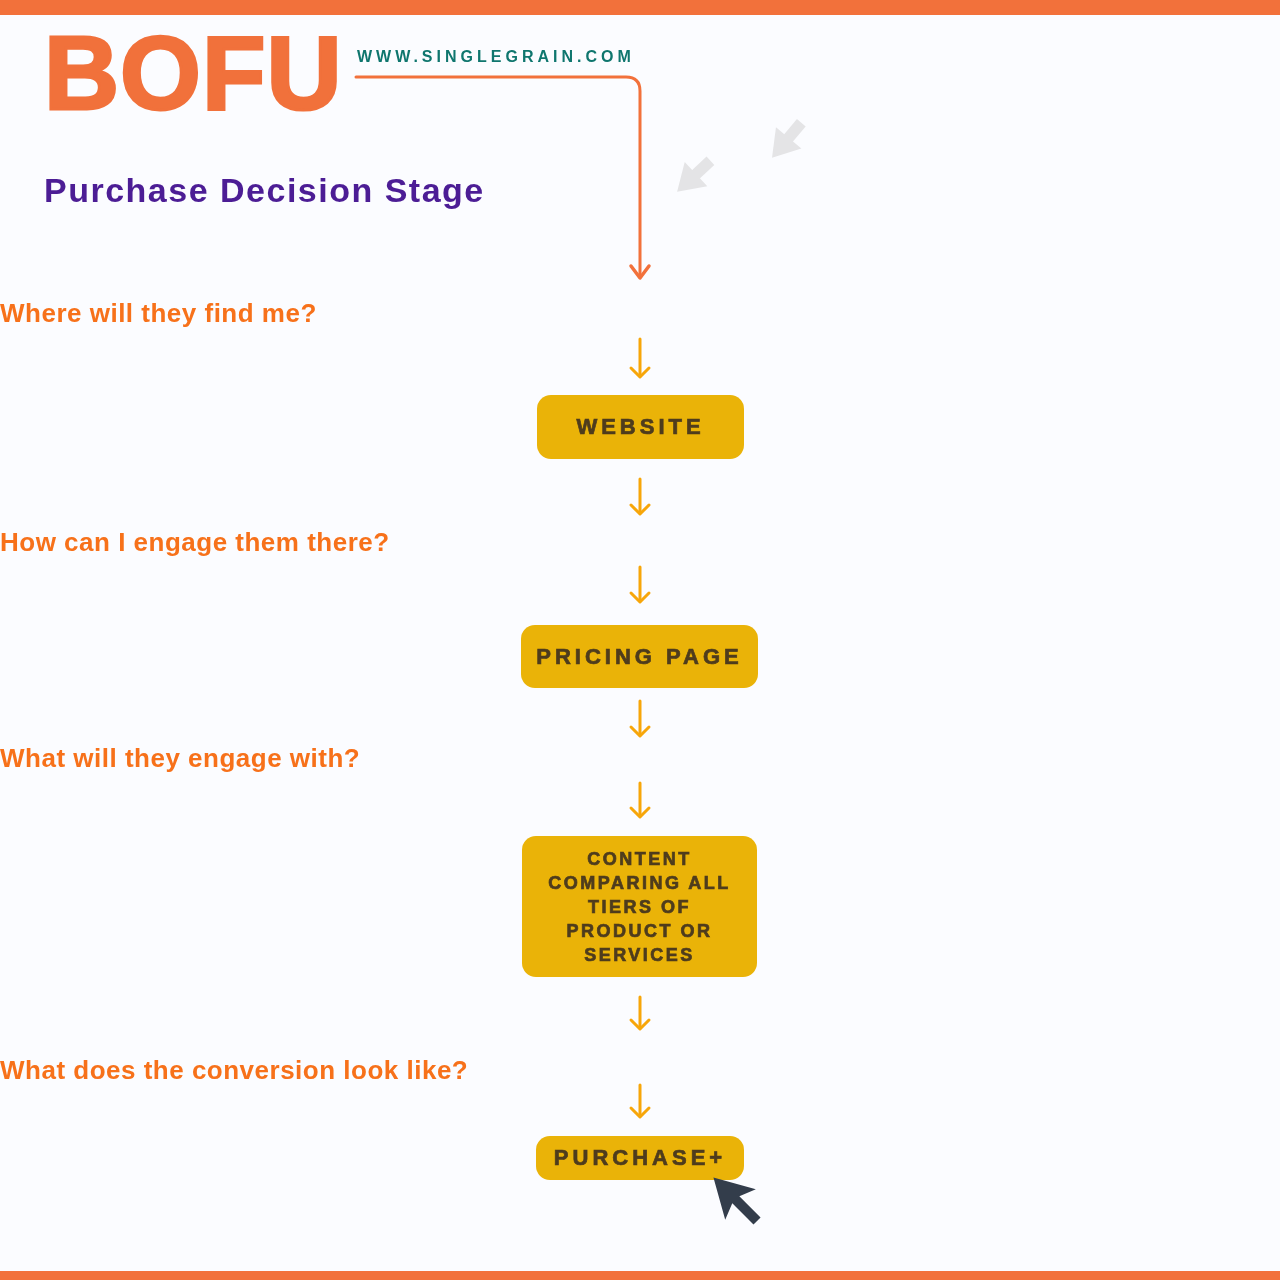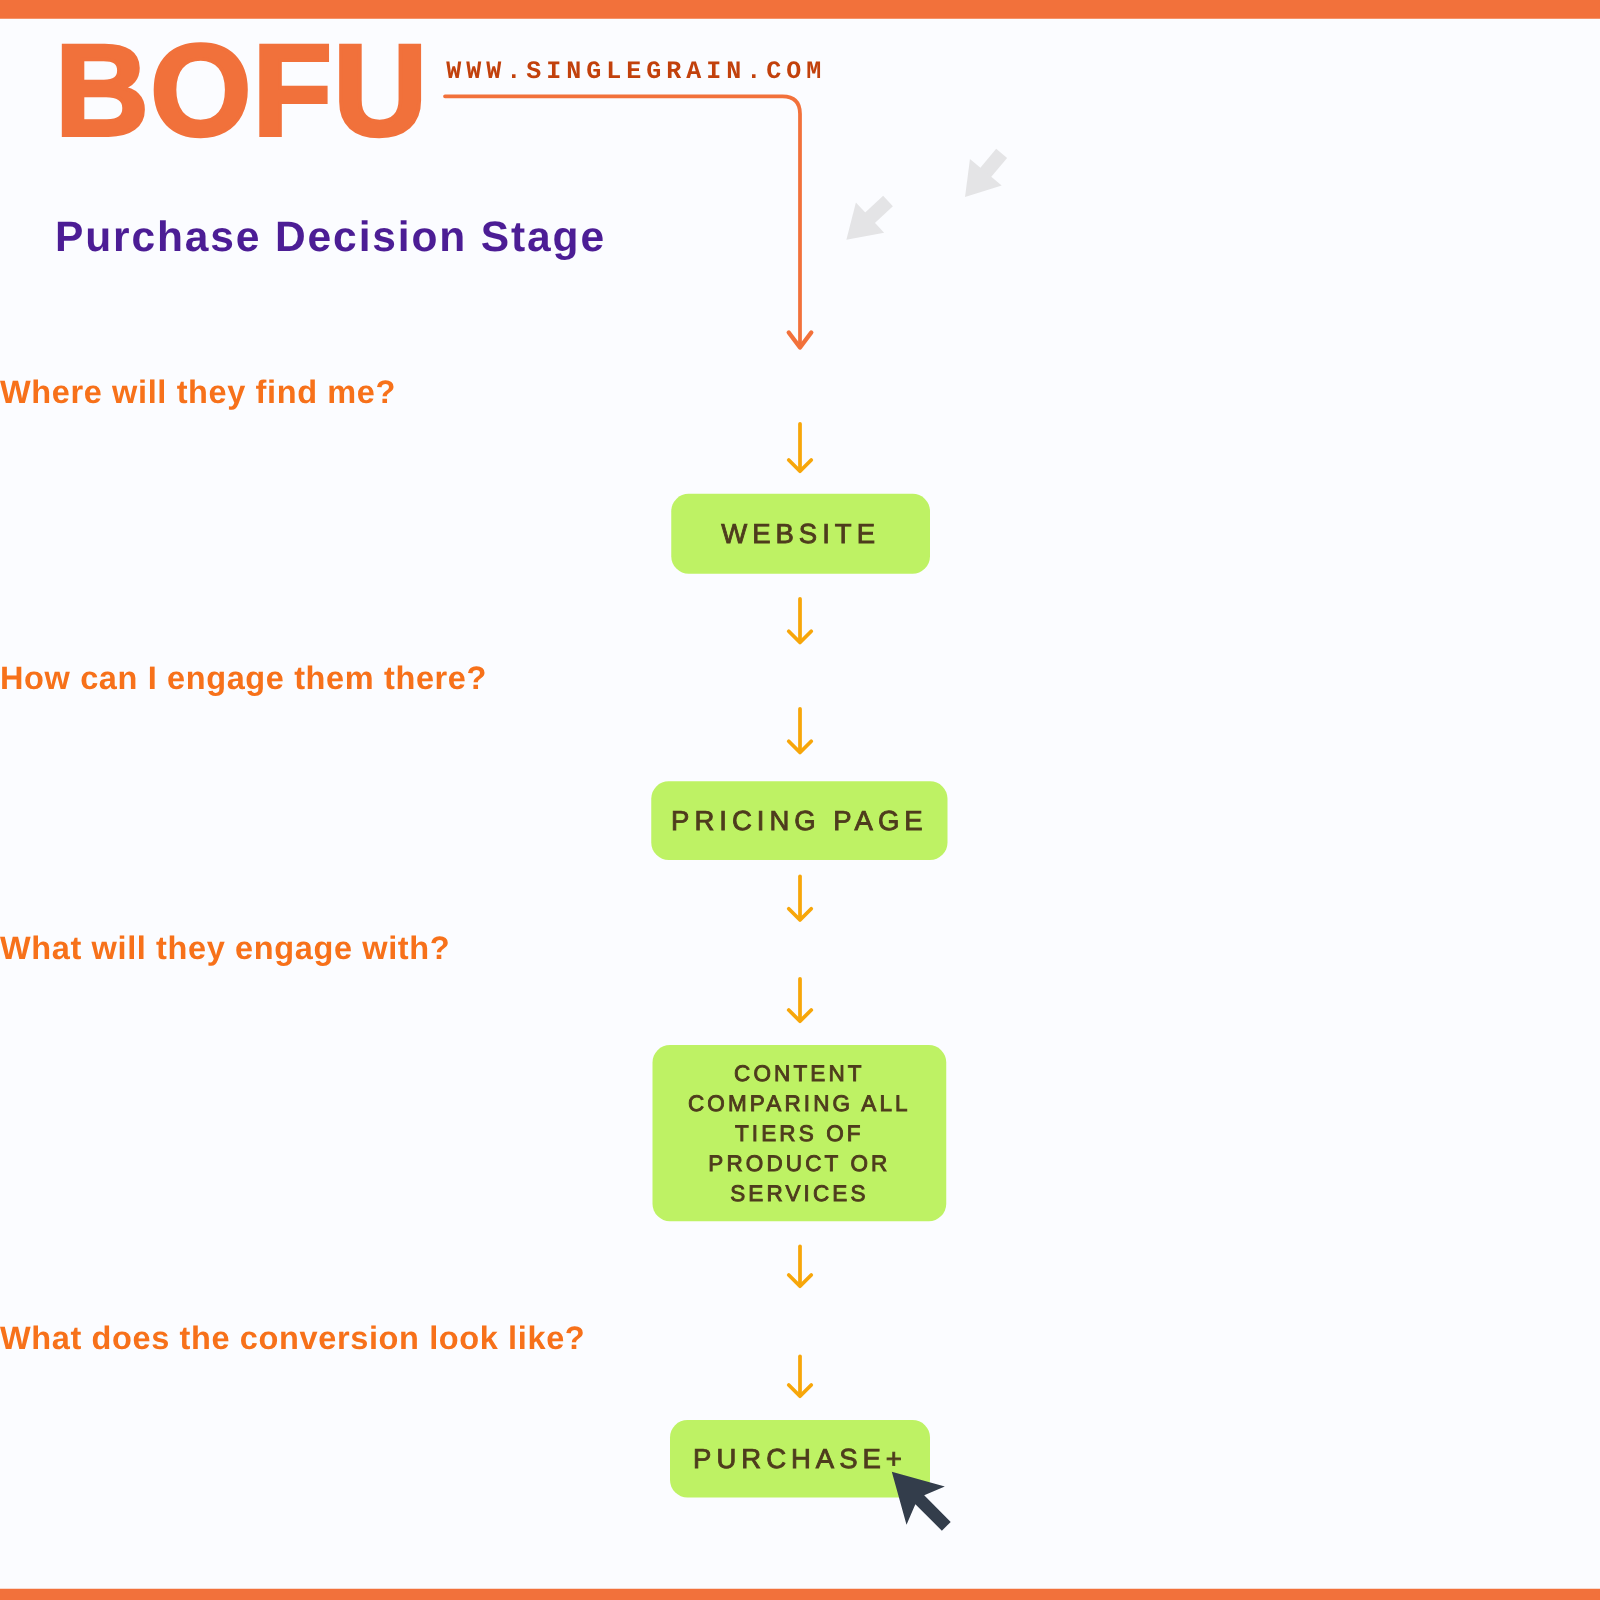--- a/index.html
+++ b/index.html
@@ -13,48 +13,48 @@
   .bar.top{top:0;height:15px;}
   .bar.bottom{bottom:0;height:9px;}
 
   .bofu{
     position:absolute;left:44px;top:28px;height:90px;display:flex;align-items:center;
     font-size:104px;font-weight:bold;color:#F1713B;letter-spacing:1px;
     -webkit-text-stroke:3px #F1713B;white-space:nowrap;
   }
   .site{
     position:absolute;left:357px;top:44px;height:26px;display:flex;align-items:center;
-    font-size:20px;font-weight:bold;color:#c2410c;letter-spacing:4px;white-space:nowrap;font-family:Liberation Mono, monospace;
+    font-size:16px;font-weight:bold;color:#0f766e;letter-spacing:4px;white-space:nowrap;
   }
   .subtitle{
     position:absolute;left:44px;top:133px;height:42px;display:flex;align-items:center;
     font-size:34px;font-weight:bold;color:#4c1d95;letter-spacing:1.5px;white-space:nowrap;margin-top:36px;
   }
 
   .svg-layer{position:absolute;left:0;top:0;width:1280px;height:1280px;pointer-events:none;}
 
   .question{
     position:absolute;left:0;width:1280px;text-align:left;
     font-size:26px;font-weight:bold;color:#F7711A;letter-spacing:0.5px;
   }
   .q1{top:298px;} .q2{top:527px;} .q3{top:743px;} .q4{top:1043px;margin-top:12px;}
 
   .node{
     position:absolute;display:flex;align-items:center;justify-content:center;
-    background:#bef264;border-radius:14px;text-align:center;
-    color:#4E3C1D;font-weight:normal;letter-spacing:4px;font-size:22px;
+    background:#eab308;border-radius:14px;text-align:center;
+    color:#4E3C1D;font-weight:bold;letter-spacing:4px;font-size:22px;
     -webkit-text-stroke:0.7px #4E3C1D;
   }
   .node-website{left:537px;top:395px;width:207px;height:64px;}
   .node-pricing{left:521px;top:625px;width:237px;height:63px;}
   .node-content{
     left:522px;top:836px;width:235px;height:141px;
     font-size:18px;letter-spacing:2.5px;line-height:24px;padding:0 13px;box-sizing:border-box;
   }
-  .node-purchase{left:536px;top:1136px;width:208px;height:62px;}
+  .node-purchase{left:536px;top:1136px;width:208px;height:44px;}
 
   .gray-arrow{position:absolute;}
   .gray-arrow.a{left:664px;top:148px;}
   .gray-arrow.b{left:757px;top:112px;}
 
   .cursor{position:absolute;left:704px;top:1168px;z-index:5;}
 </style>
 </head>
 <body>
 

